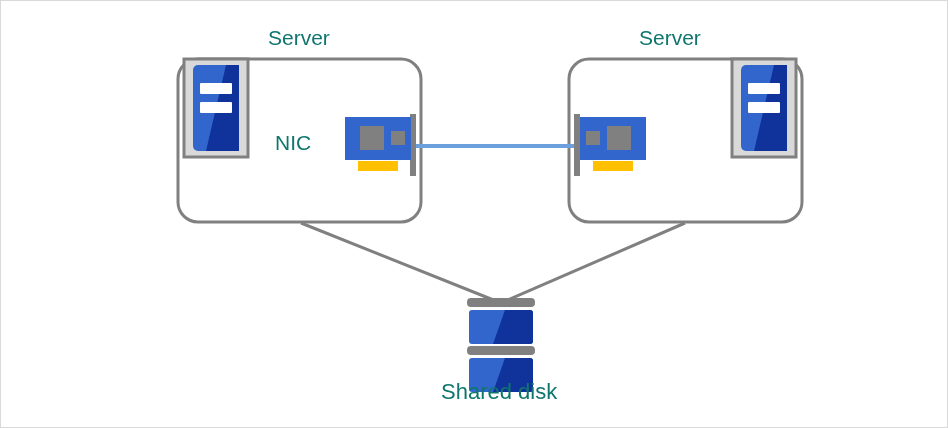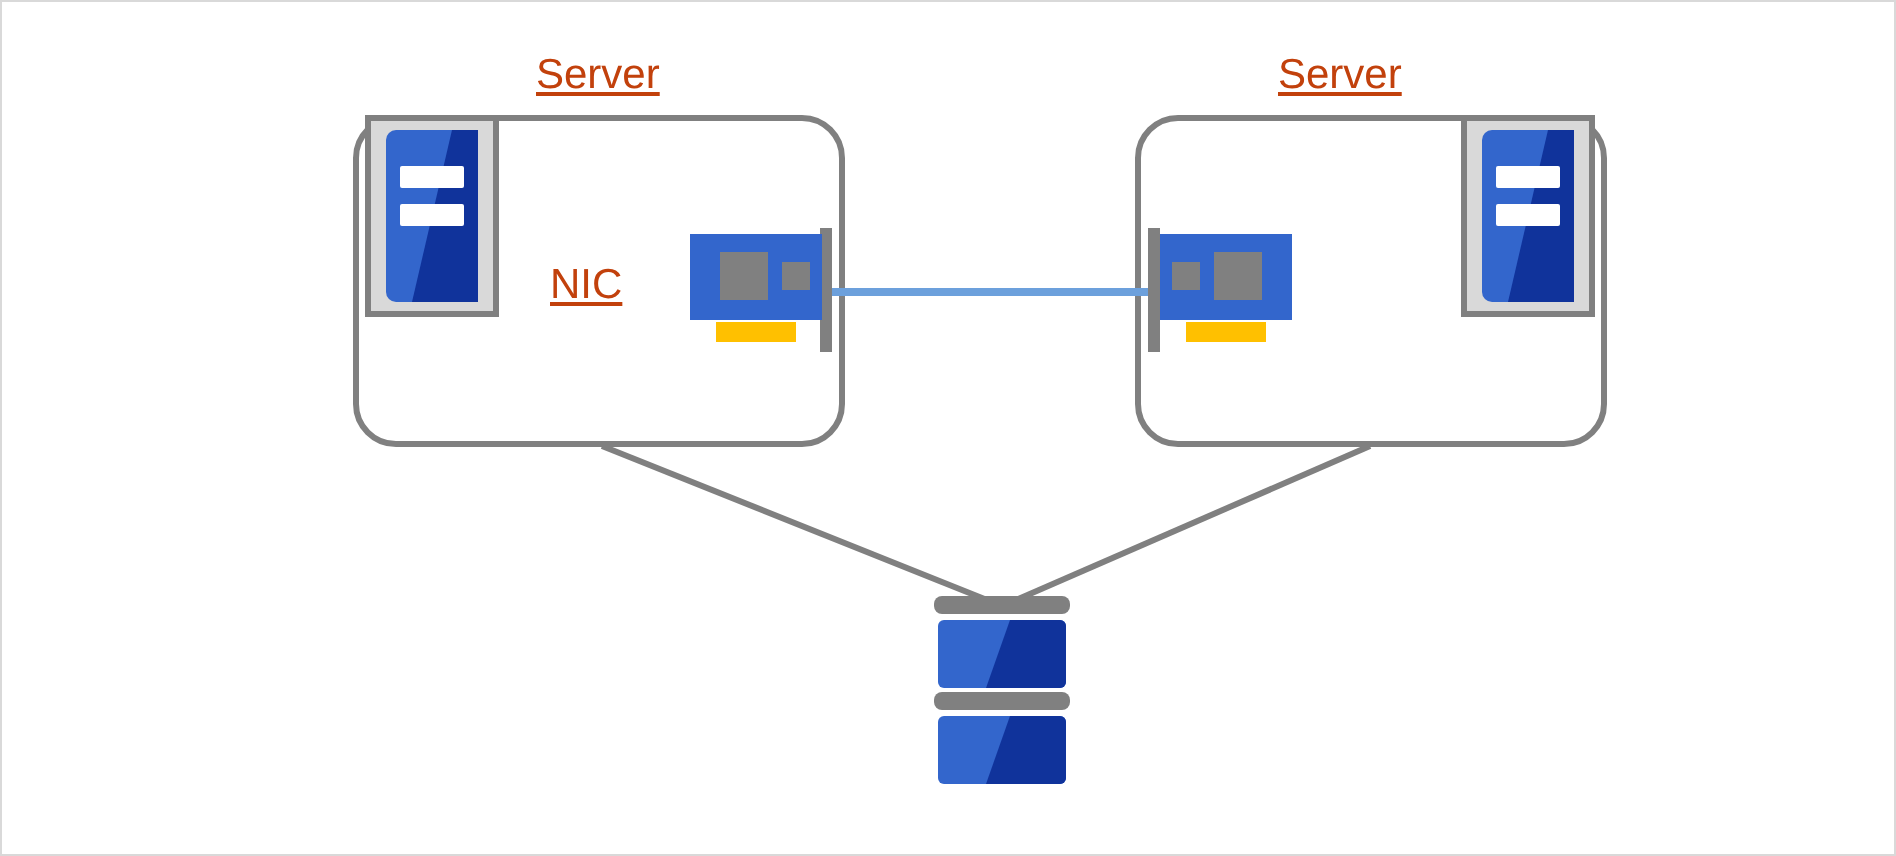--- a/index.html
+++ b/index.html
@@ -21,26 +21,25 @@
   }
   #diagram-svg {
     position: absolute;
     left: 0;
     top: 0;
     width: 948px;
     height: 428px;
   }
   .diagram-label {
     position: absolute;
-    color: #c2410c;
+    color: #0f766e;
     font-family: "Liberation Sans", sans-serif;
     font-size: 21px;
     line-height: 1;
     white-space: nowrap;
-    text-decoration: underline;
   }
   #label-server-left  { left: 267px; top: 26px; }
   #label-server-right { left: 638px; top: 26px; }
   #label-nic          { left: 274px; top: 131px; }
   #label-shared-disk  { left: 440px; top: 380px; font-size: 22px; }
 </style>
 </head>
 <body>
 
 <div id="canvas">
@@ -139,14 +138,15 @@
       </g>
     </g>
   </svg>
 
   <div class="diagram-label" id="label-server-left">Server</div>
 
   <div class="diagram-label" id="label-server-right">Server</div>
 
   <div class="diagram-label" id="label-nic">NIC</div>
 
+  <div class="diagram-label" id="label-shared-disk">Shared disk</div>
 
 </div>
 
 </body></html>

